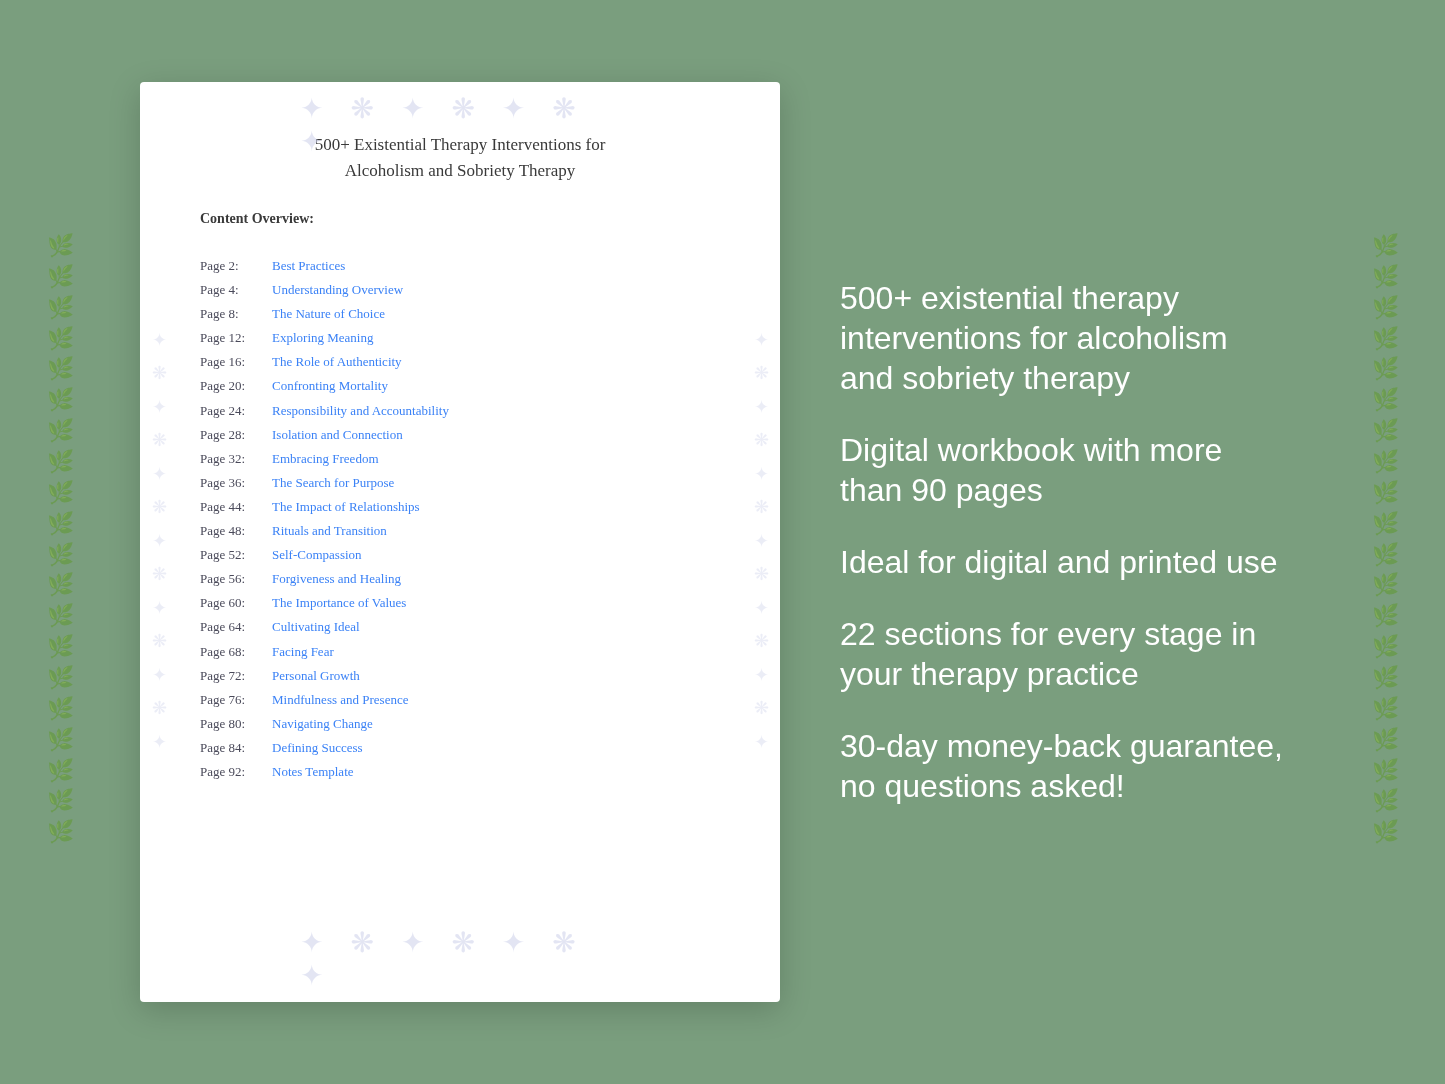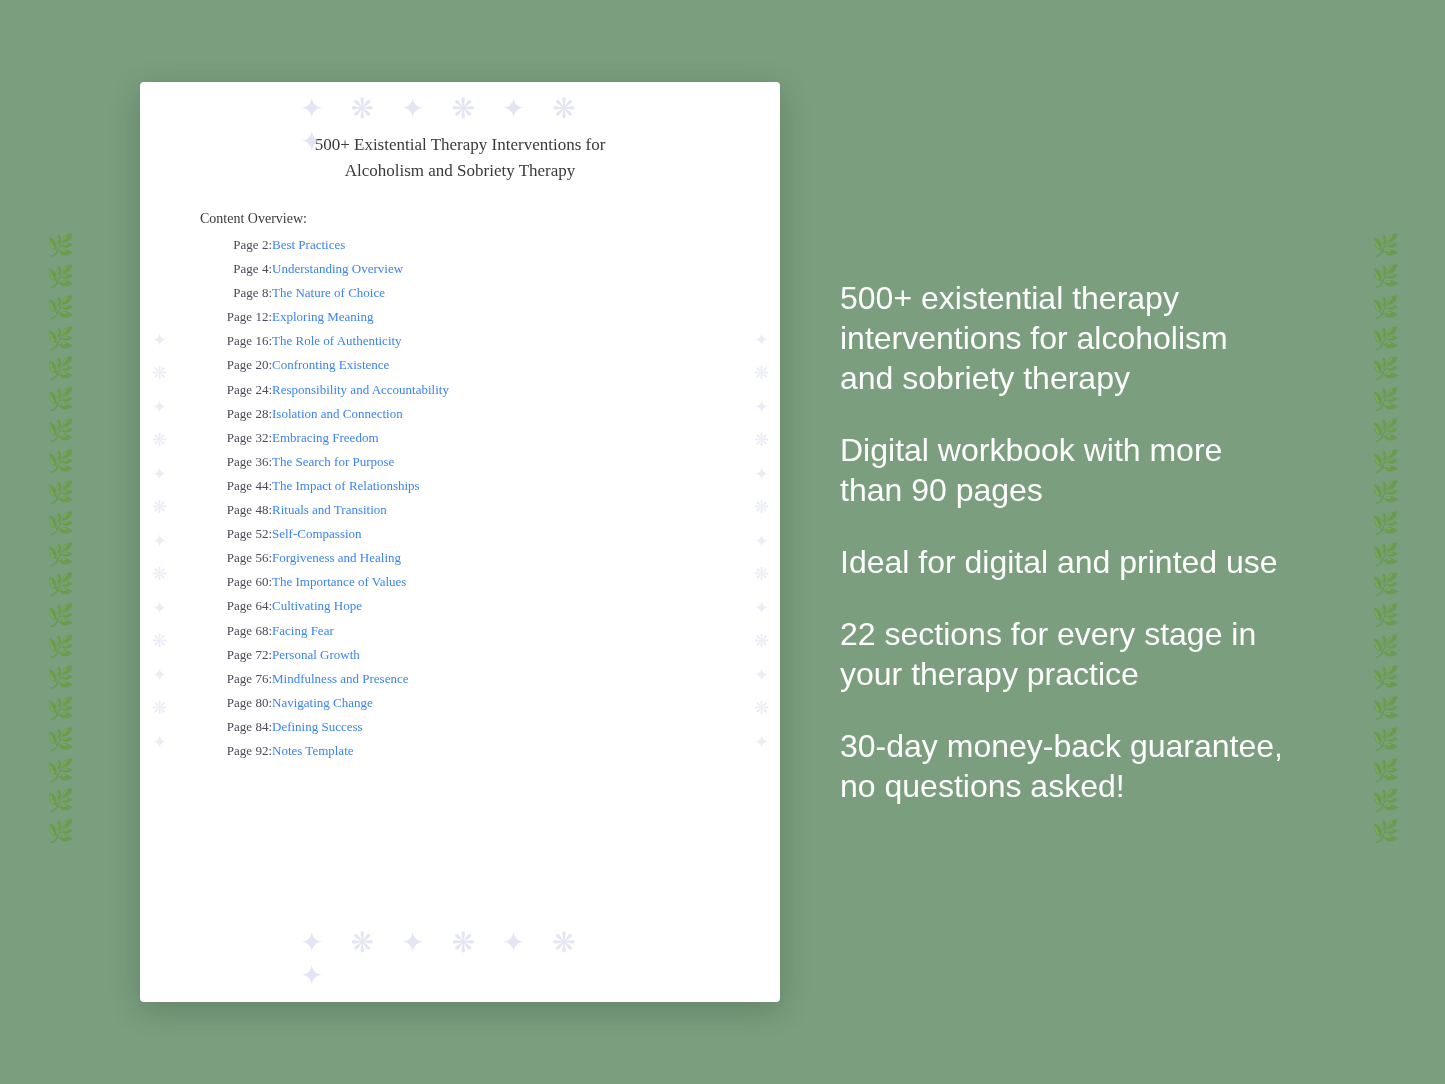--- a/index.html
+++ b/index.html
@@ -104,36 +104,35 @@
       color: #3a3a3a;
       line-height: 1.5;
       margin-bottom: 28px;
       font-weight: normal;
       font-style: normal;
     }
 
     .doc-section-label {
       font-size: 14px;
       color: #3a3a3a;
-      margin-bottom: 6px;
-      font-weight: normal;
+      margin-bottom: 27px;
+      font-weight: bold;
     }
 
     .toc-list {
       list-style: none;
     }
 
     .toc-item {
       font-size: 13px;
       color: #4a4a5a;
       line-height: 1.7;
       padding: 1px 0;
       display: flex;
       gap: 0;
-      text-align: right;
     }
 
     .toc-page {
       min-width: 72px;
       display: inline-block;
       color: #4a4a5a;
     }
 
     .toc-title {
       color: #3b82f6;
@@ -200,21 +199,21 @@
         <li class="toc-item">
           <span class="toc-page">Page 12:</span>
           <span class="toc-title"> Exploring Meaning</span>
         </li>
         <li class="toc-item">
           <span class="toc-page">Page 16:</span>
           <span class="toc-title"> The Role of Authenticity</span>
         </li>
         <li class="toc-item">
           <span class="toc-page">Page 20:</span>
-          <span class="toc-title"> Confronting Existence</span>
+          <span class="toc-title"> Confronting Mortality</span>
         </li>
         <li class="toc-item">
           <span class="toc-page">Page 24:</span>
           <span class="toc-title"> Responsibility and Accountability</span>
         </li>
         <li class="toc-item">
           <span class="toc-page">Page 28:</span>
           <span class="toc-title"> Isolation and Connection</span>
         </li>
         <li class="toc-item">
@@ -240,21 +239,21 @@
         <li class="toc-item">
           <span class="toc-page">Page 56:</span>
           <span class="toc-title"> Forgiveness and Healing</span>
         </li>
         <li class="toc-item">
           <span class="toc-page">Page 60:</span>
           <span class="toc-title"> The Importance of Values</span>
         </li>
         <li class="toc-item">
           <span class="toc-page">Page 64:</span>
-          <span class="toc-title"> Cultivating Hope</span>
+          <span class="toc-title"> Cultivating Ideal</span>
         </li>
         <li class="toc-item">
           <span class="toc-page">Page 68:</span>
           <span class="toc-title"> Facing Fear</span>
         </li>
         <li class="toc-item">
           <span class="toc-page">Page 72:</span>
           <span class="toc-title"> Personal Growth</span>
         </li>
         <li class="toc-item">

